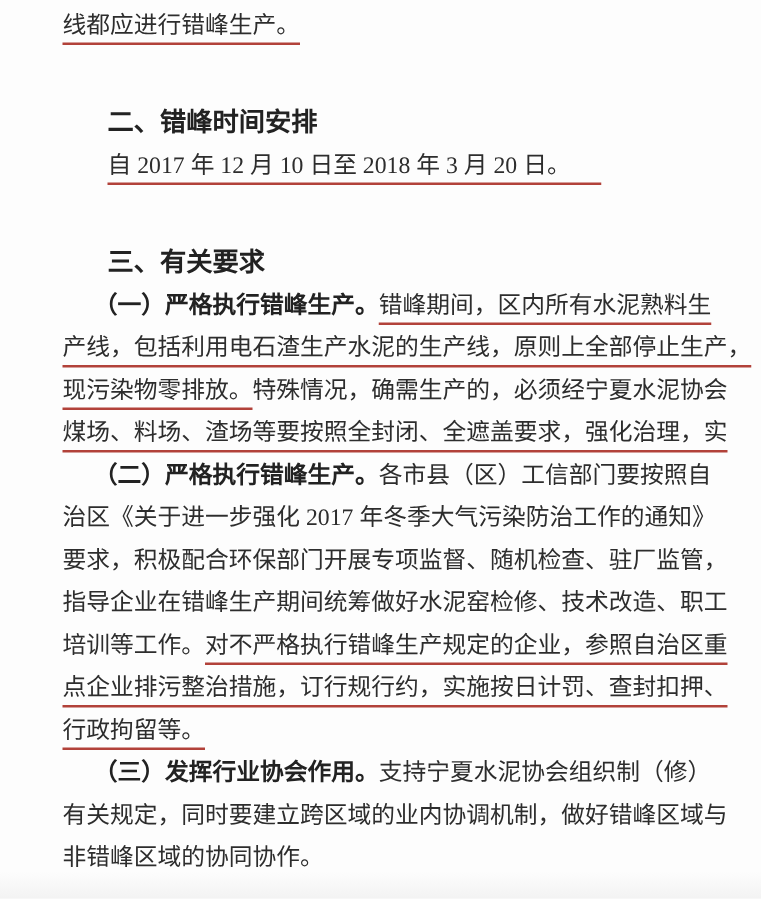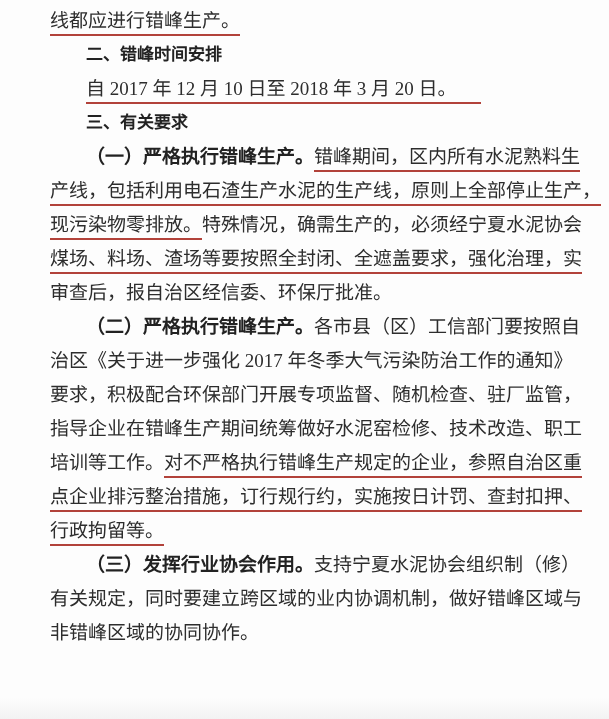--- a/index.html
+++ b/index.html
@@ -28,27 +28,28 @@
   .line{
     height:34px;
     line-height:34px;
     white-space:nowrap;
   }
   
   .line.heading{
     padding-left:36px;
     font-family:"Liberation Sans","DejaVu Sans",sans-serif;
     font-weight:bold;
-    font-size:17px;
+    font-size:21px;
     color:#222;
+    margin-top:44px;
   }
   
   .line.indented{ padding-left:36px; }
   
-  .line.para-start{ padding-left:25px;text-align:center; }
+  .line.para-start{ padding-left:25px; }
   .seg{ display:inline; }
   .seg.bold{
     font-family:"Liberation Sans","DejaVu Sans",sans-serif;
     font-weight:bold;
     color:#222;
   }
   .seg.u{
     border-bottom:2px solid var(--red);
     padding-bottom:3px;
   }
@@ -60,21 +61,20 @@
 <div class="page">
   <div class="doc">
       <div class="line body"><span class="seg u">线都应进行错峰生产。</span></div>
       <div class="line heading"><span class="seg bold">二、错峰时间安排</span></div>
       <div class="line indented"><span class="seg u u-ext">自 2017 年 12 月 10 日至 2018 年 3 月 20 日。</span></div>
       <div class="line heading"><span class="seg bold">三、有关要求</span></div>
       <div class="line para-start"><span class="seg bold">（一）严格执行错峰生产。</span><span class="seg u">错峰期间，区内所有水泥熟料生</span></div>
       <div class="line body"><span class="seg u">产线，包括利用电石渣生产水泥的生产线，原则上全部停止生产，</span></div>
       <div class="line body"><span class="seg u">现污染物零排放。</span><span class="seg">特殊情况，确需生产的，必须经宁夏水泥协会</span></div>
       <div class="line body"><span class="seg u">煤场、料场、渣场等要按照全封闭、全遮盖要求，强化治理，实</span></div>
-      <div class="line body"><span class="seg">审查后，报自治区经信委、环保厅批准。</span></div>
       <div class="line para-start"><span class="seg bold">（二）严格执行错峰生产。</span><span class="seg">各市县（区）工信部门要按照自</span></div>
       <div class="line body"><span class="seg">治区《关于进一步强化 2017 年冬季大气污染防治工作的通知》</span></div>
       <div class="line body"><span class="seg">要求，积极配合环保部门开展专项监督、随机检查、驻厂监管，</span></div>
       <div class="line body"><span class="seg">指导企业在错峰生产期间统筹做好水泥窑检修、技术改造、职工</span></div>
       <div class="line body"><span class="seg">培训等工作。</span><span class="seg u">对不严格执行错峰生产规定的企业，参照自治区重</span></div>
       <div class="line body"><span class="seg u">点企业排污整治措施，订行规行约，实施按日计罚、查封扣押、</span></div>
       <div class="line body"><span class="seg u">行政拘留等。</span></div>
       <div class="line para-start"><span class="seg bold">（三）发挥行业协会作用。</span><span class="seg">支持宁夏水泥协会组织制（修）</span></div>
       <div class="line body"><span class="seg">有关规定，同时要建立跨区域的业内协调机制，做好错峰区域与</span></div>
       <div class="line body"><span class="seg">非错峰区域的协同协作。</span></div>

